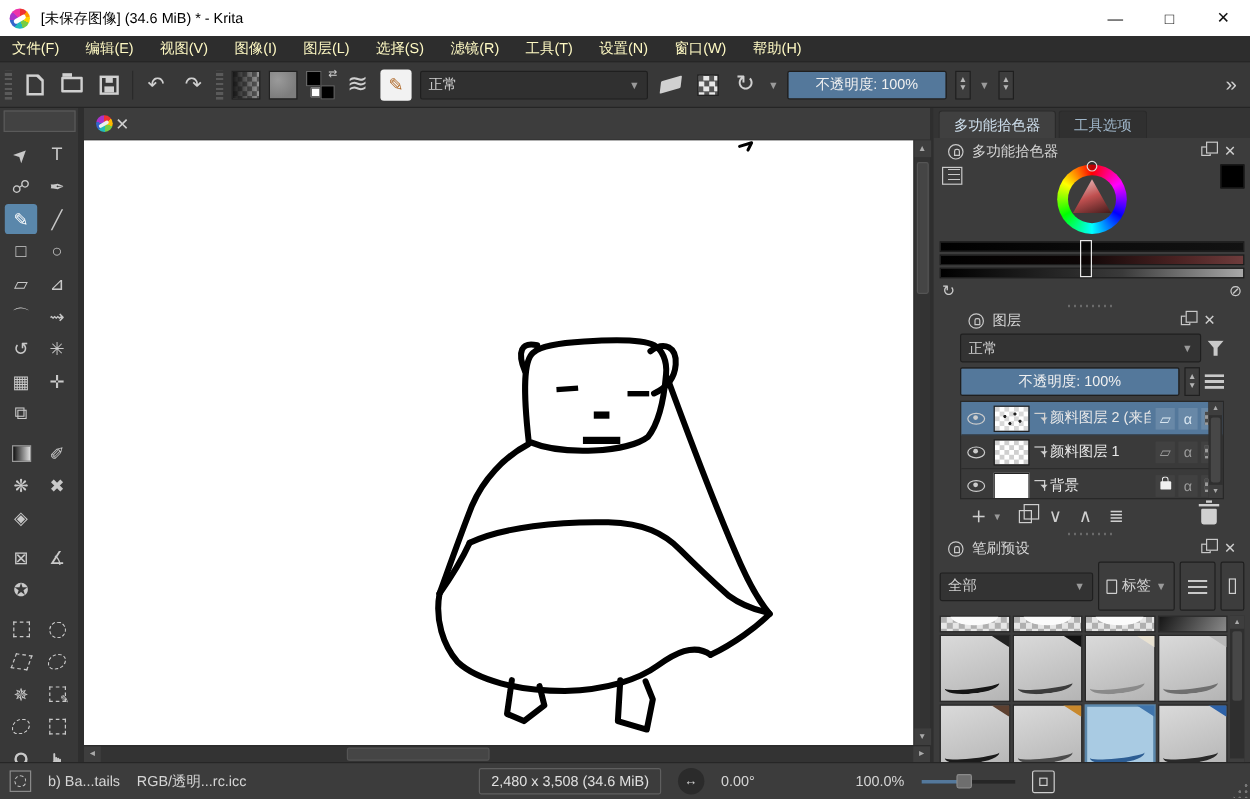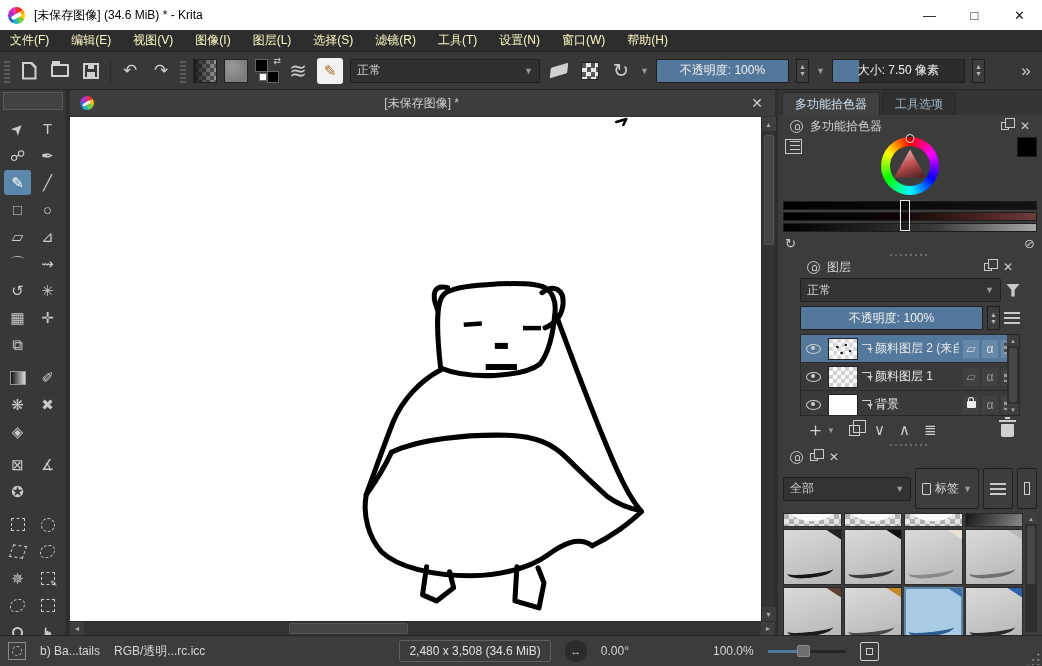--- a/index.html
+++ b/index.html
@@ -279,24 +279,20 @@
   <span class="small-arrow">▼</span>
   <div class="slider-box" style="width:133px;">
     <span class="fill" style="width:100%;"></span>
     <span class="lab">不透明度: 100%</span>
   </div>
   <div class="spin">
       <span>▲</span>
       <span>▼</span>
     </div>
   <span class="small-arrow">▼</span>
-  <div class="slider-box" style="width:133px;">
-    <span class="fill" style="width:20%;"></span>
-    <span class="lab">大小: 7.50 像素</span>
-  </div>
   <div class="spin">
       <span>▲</span>
       <span>▼</span>
     </div>
   <div class="tb-icon" style="margin-left:auto;">»</div>
 </div>
 
 <div class="main">
 
   <div class="toolbox">
@@ -409,21 +405,20 @@
         </div>
         <div class="tool">
           <span class="rotm90">☛</span>
         </div>
       </div>
   </div>
 
   <div class="canvas-sub">
     <div class="canvas-tabbar">
       <span class="mini-icon"></span>
-      <span class="ct-title">[未保存图像]  *</span>
       <span class="ct-close">✕</span>
     </div>
     <div class="canvas-wrap">
       <div class="canvas">
         <svg width="691" height="504" viewBox="0 0 674 502">
           <g fill="none" stroke="#000" stroke-width="5" stroke-linecap="round" stroke-linejoin="round">
             <path d="M 362,250 C 357,205 358,182 366,176 C 373,170 390,168 408,167 C 437,165 458,166 466,170 C 473,174 477,183 476,194 C 474,218 469,236 461,246 C 444,259 391,262 362,250 Z"></path>
             <path d="M 359,192 C 352,175 356,167 369,170"></path>
             <path d="M 463,175 C 475,166 485,172 484,186 C 483,199 475,206 466,210"></path>
             <path d="M 477,197 C 491,235 517,305 538,352 C 547,372 556,386 562,393"></path>
@@ -575,20 +570,21 @@
         <span class="icon-trash"></span>
       </div>
     </div>
     <div class="splitter">
         <i></i>
       </div>
 
     <div class="brush-docker">
       <div class="docker-header">
         <span class="icon-lockcircle"></span>
+        <span class="dh-title">笔刷预设</span>
         <span class="icon-float"></span>
         <span class="dh-close">✕</span>
       </div>
       <div class="brush-filter">
         <div class="combo">
           <span>全部</span>
           <span class="arrow">▼</span>
         </div>
         <div class="btn-box">
           <span class="icon-tag"></span>

